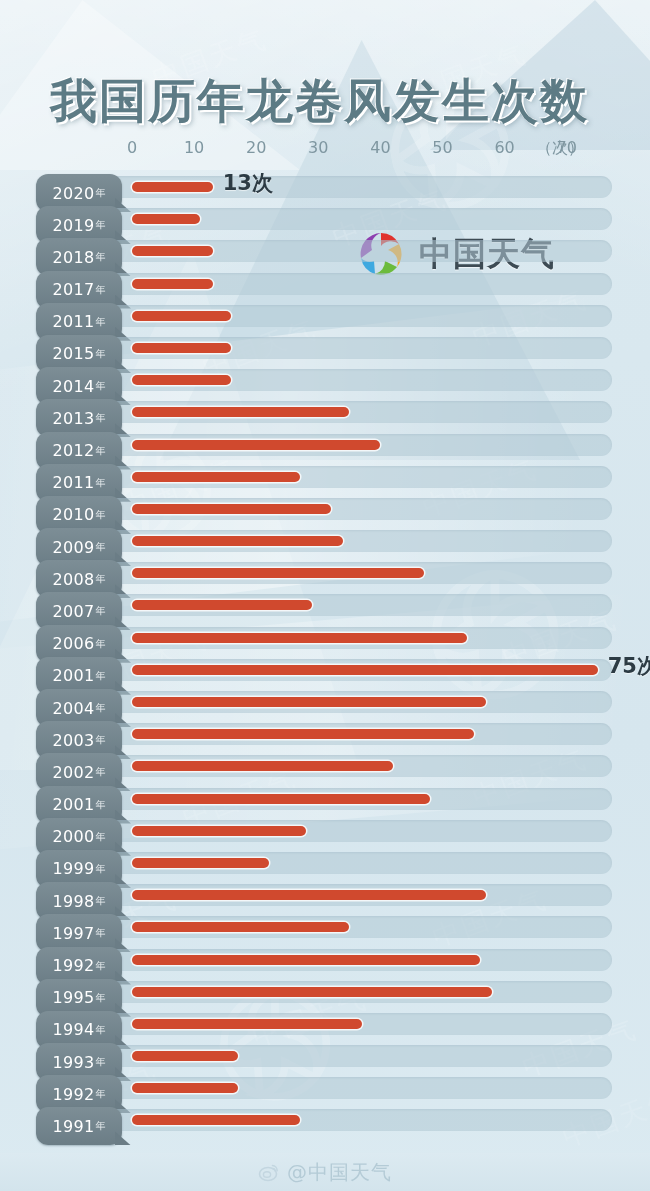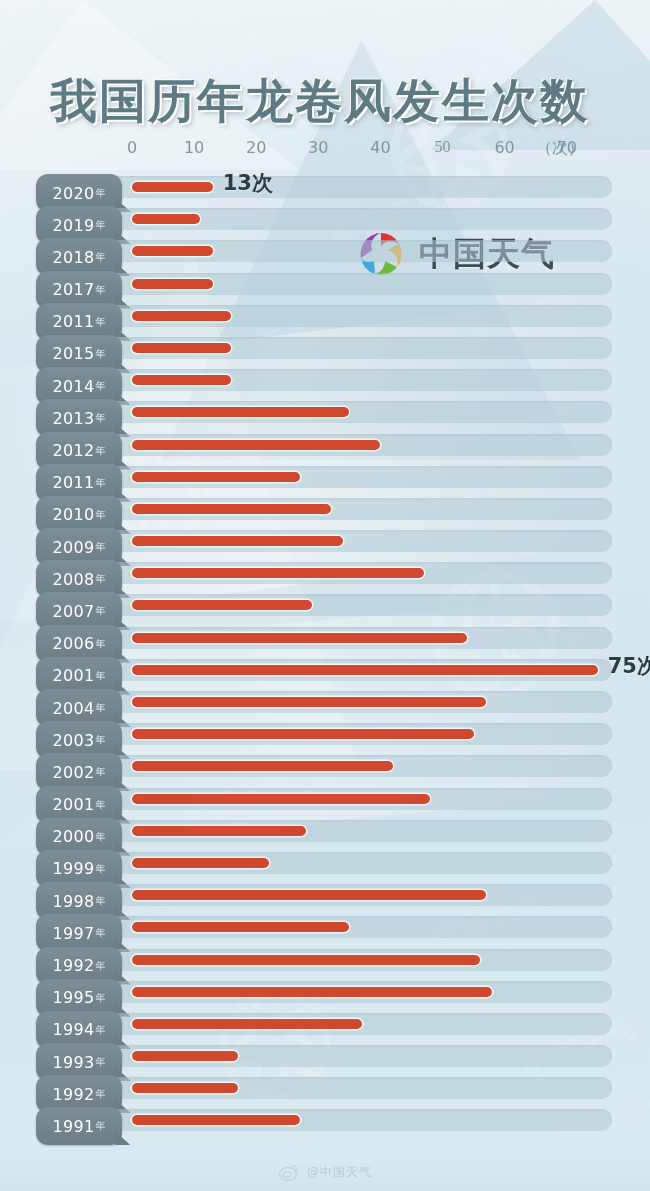--- a/index.html
+++ b/index.html
@@ -90,21 +90,21 @@
   
   #note{position:absolute;left:32px;top:1085px;width:590px;
     font-size:16.5px;line-height:28px;color:#5b7480;
     font-family:"DejaVu Sans",sans-serif;}
 
   
   #footer{position:absolute;left:0;bottom:0;width:650px;height:38px;
     background:linear-gradient(180deg,#dceaf1 0%,#d3e4ec 100%);
     display:flex;align-items:center;justify-content:center;gap:7px;}
   #footer .wb{width:22px;height:22px;}
-  #footer .ftxt{font-size:12px;color:#b4cbd6;letter-spacing:1px;
+  #footer .ftxt{font-size:20px;color:#b4cbd6;letter-spacing:1px;
     font-family:"DejaVu Sans",sans-serif;}
 </style>
 </head>
 <body>
 
 <div id="bg">
   <div class="mtn a"></div>
   <div class="mtn b"></div>
   <div class="mtn c"></div>
   <div class="mtn d"></div>
@@ -170,21 +170,21 @@
   </div>
 
 <h1 id="title">我国历年龙卷风发生次数</h1>
 
 <div id="axis">
     <span class="tk" style="left: 132px;">0</span>
     <span class="tk" style="left: 194.1px;">10</span>
     <span class="tk" style="left: 256.2px;">20</span>
     <span class="tk" style="left: 318.3px;">30</span>
     <span class="tk" style="left: 380.4px;">40</span>
-    <span class="tk" style="left: 442.5px; font-family: Liberation Serif, serif;">50</span>
+    <span class="tk" style="left: 442.5px;">50</span>
     <span class="tk" style="left: 504.6px;">60</span>
     <span class="tk" style="left: 566.7px;">70</span>
     <span class="unit">（次）</span>
   </div>
 
 <div id="brand">
   <span class="mark">
     <svg width="52" height="52" viewBox="0 0 52 52">
       <g transform="translate(26,26)">
         <path d="M0,-21 A21,21 0 0,1 18,-10 A13,13 0 0,0 0,-8 Z" fill="#e0332e"></path>

